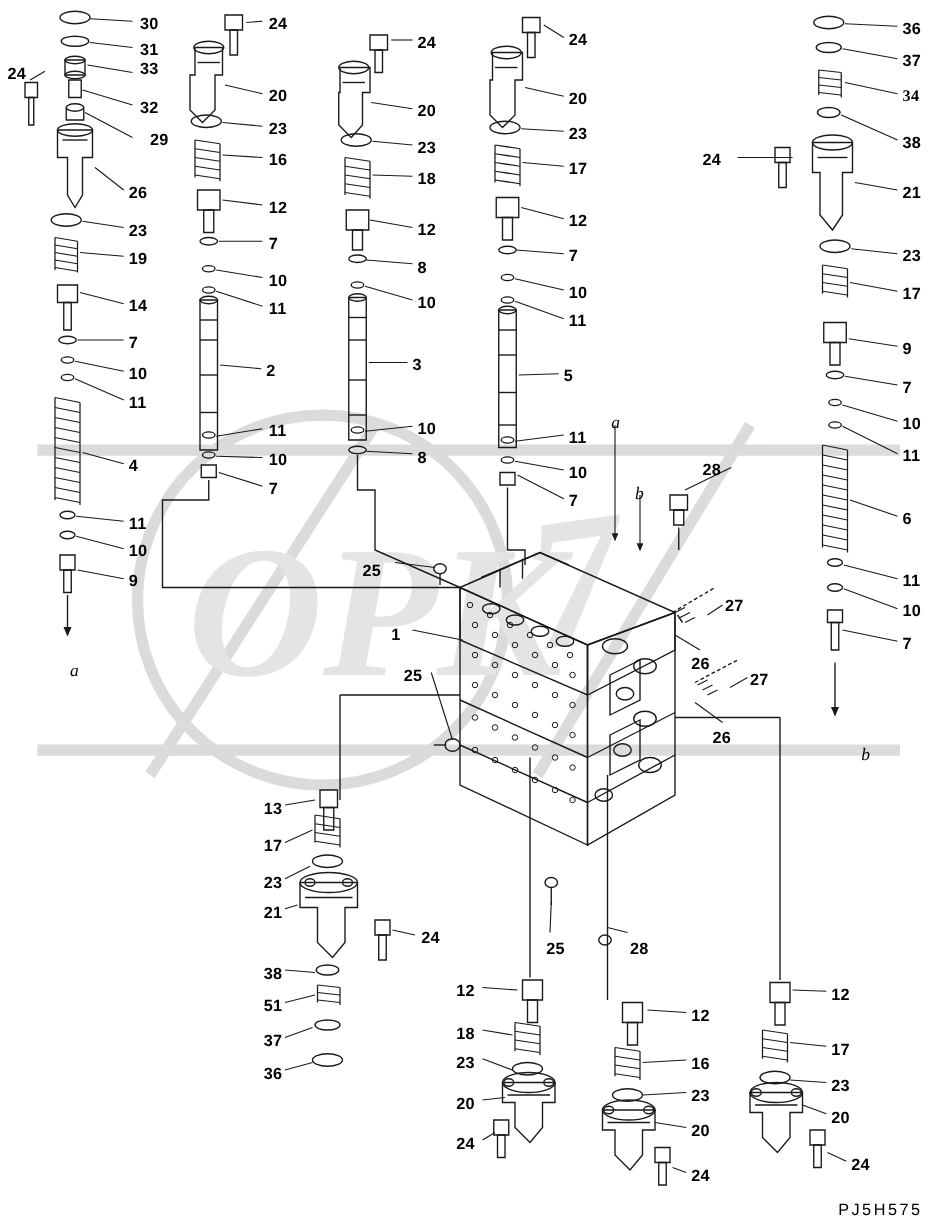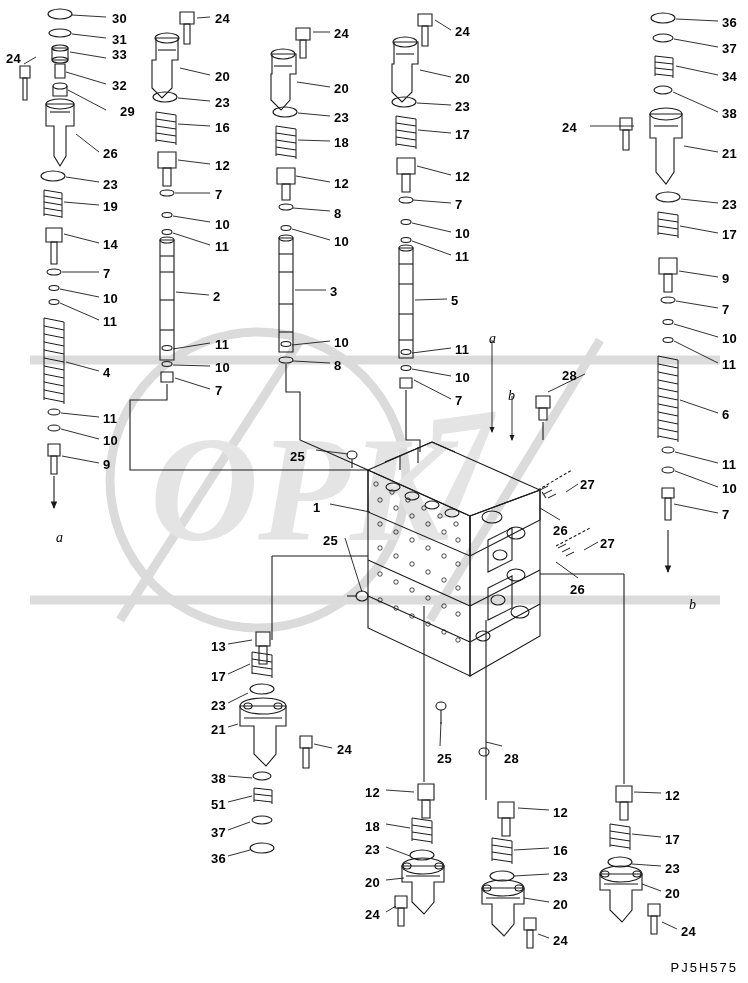--- a/index.html
+++ b/index.html
@@ -689,21 +689,21 @@
       <div class="callout" style="left: 455px; top: 170px;">12</div>
       <div class="callout" style="left: 455px; top: 198px;">7</div>
       <div class="callout" style="left: 455px; top: 227px;">10</div>
       <div class="callout" style="left: 455px; top: 250px;">11</div>
       <div class="callout" style="left: 451px; top: 294px;">5</div>
       <div class="callout" style="left: 455px; top: 343px;">11</div>
       <div class="callout" style="left: 455px; top: 371px;">10</div>
       <div class="callout" style="left: 455px; top: 394px;">7</div>
       <div class="callout" style="left: 722px; top: 16px;">36</div>
       <div class="callout" style="left: 722px; top: 42px;">37</div>
-      <div class="callout" style="left: 722px; top: 70px;">34</div>
+      <div class="callout" style="left: 722px; top: 70px; font-family: Liberation Serif, serif;">34</div>
       <div class="callout" style="left: 722px; top: 107px;">38</div>
       <div class="callout" style="left: 562px; top: 121px;">24</div>
       <div class="callout" style="left: 722px; top: 147px;">21</div>
       <div class="callout" style="left: 722px; top: 198px;">23</div>
       <div class="callout" style="left: 722px; top: 228px;">17</div>
       <div class="callout" style="left: 722px; top: 272px;">9</div>
       <div class="callout" style="left: 722px; top: 303px;">7</div>
       <div class="callout" style="left: 722px; top: 332px;">10</div>
       <div class="callout" style="left: 722px; top: 358px;">11</div>
       <div class="callout" style="left: 722px; top: 408px;">6</div>

